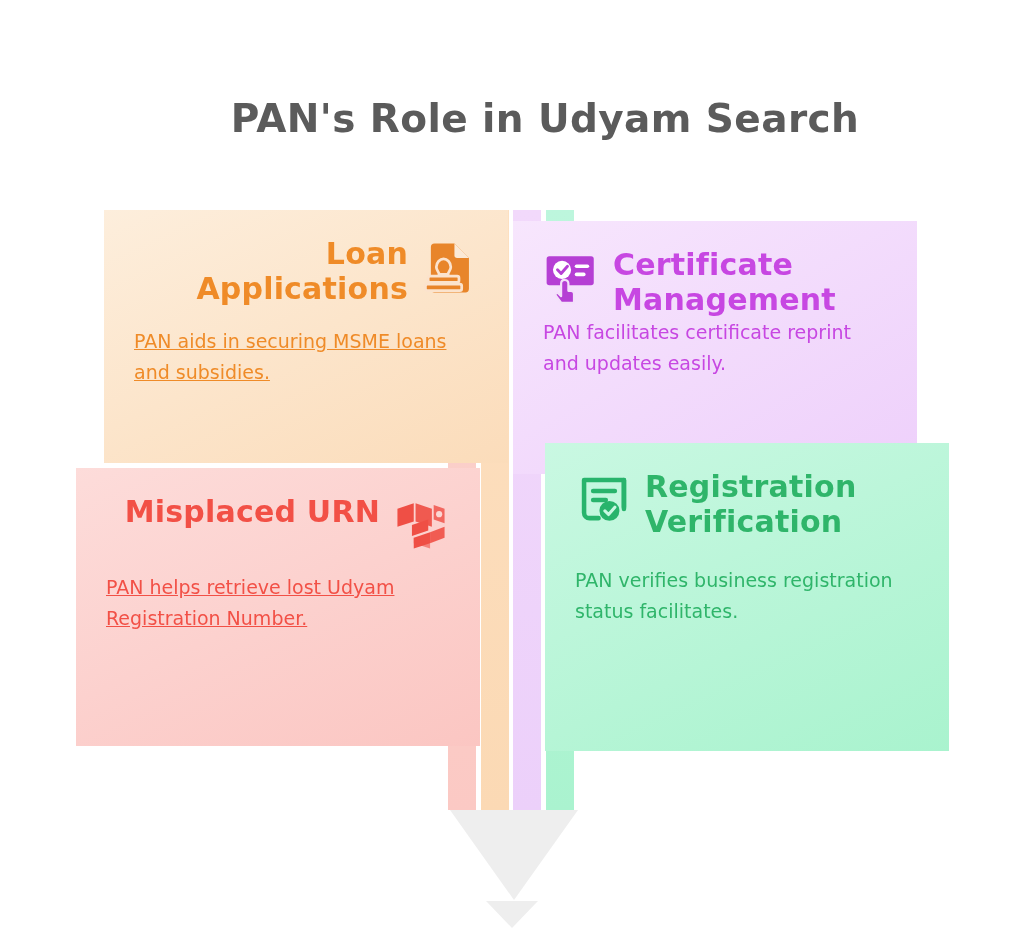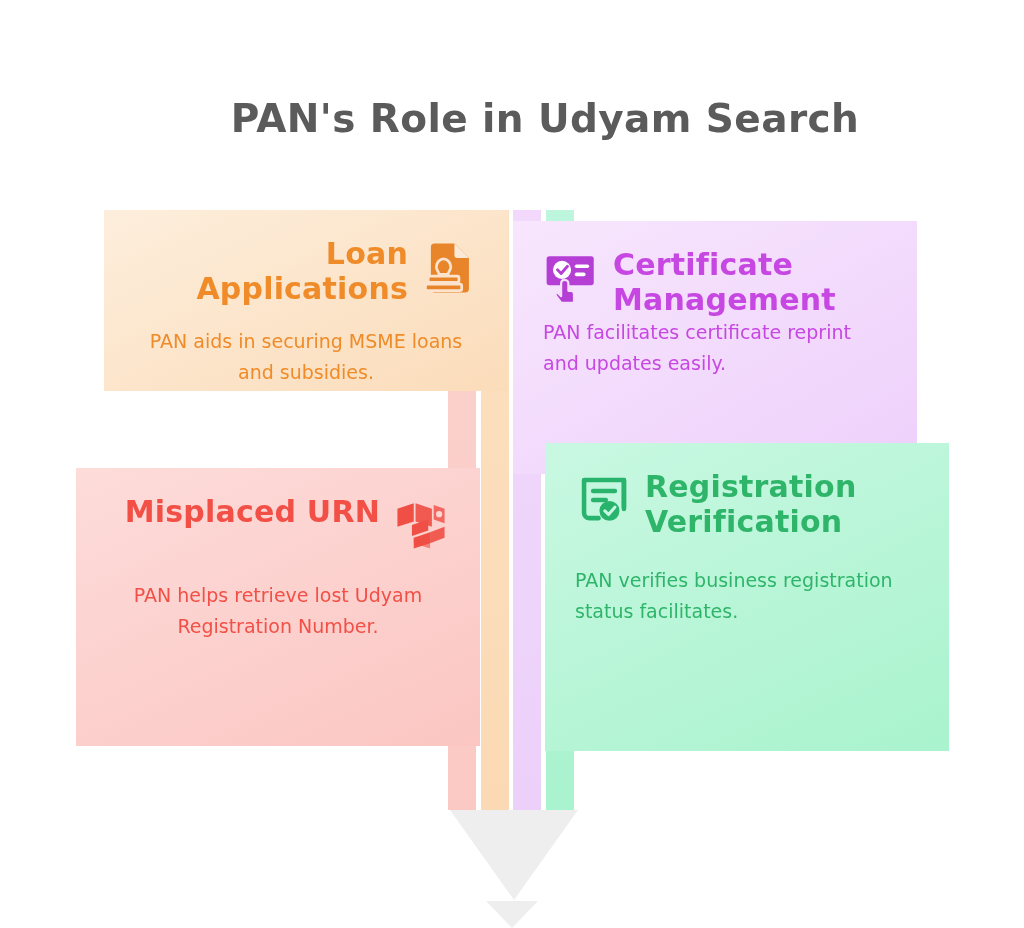--- a/index.html
+++ b/index.html
@@ -59,21 +59,21 @@
   .card-inner {
     position: relative;
     height: 100%;
   }
 
   
   .card-loan {
     left: 104px;
     top: 210px;
     width: 404px;
-    height: 181px;
+    height: 253px;
     background: linear-gradient(155deg, #fdeedc 0%, #fbdcba 100%);
     box-shadow: 0 0 0 0 rgba(0,0,0,0);
   }
   
   .card-cert {
     left: 513px;
     top: 221px;
     width: 404px;
     height: 253px;
     background: linear-gradient(150deg, #f7e6fd 0%, #eed0fb 100%);
@@ -128,32 +128,32 @@
   .head-row.right .card-heading { text-align: right; }
   .head-row.left  .card-heading { text-align: left; }
 
   .card-body {
     font-family: "DejaVu Sans", sans-serif;
     font-size: 19px;
     line-height: 1.62;
     margin: 0;
   }
   .card-loan .card-body,
-  .card-urn  .card-body { text-align: center; }
+  .card-urn  .card-body { text-align: left; text-decoration: underline; }
   .card-cert .card-body,
   .card-reg  .card-body { text-align: left; }
 
   .card-loan .card-heading, .card-loan .card-body { color: #ef8b28; }
   .card-cert .card-heading, .card-cert .card-body { color: #c747e2; }
   .card-urn  .card-heading, .card-urn  .card-body { color: #f25046; }
   .card-reg  .card-heading, .card-reg  .card-body { color: #2fb56a; }
 
   .card-loan .card-body { margin-top: 20px; }
   .card-cert .card-body { }
-  .card-urn  .card-body { margin-top: 26px; }
+  .card-urn  .card-body { margin-top: 18px; }
   .card-reg  .card-body { margin-top: 26px; }
 
   .icon-slot {
     flex: 0 0 auto;
     width: 58px;
     height: 58px;
     display: block;
     margin-top: 2px;
   }
   .icon-slot svg { display: block; width: 100%; height: 100%; }

